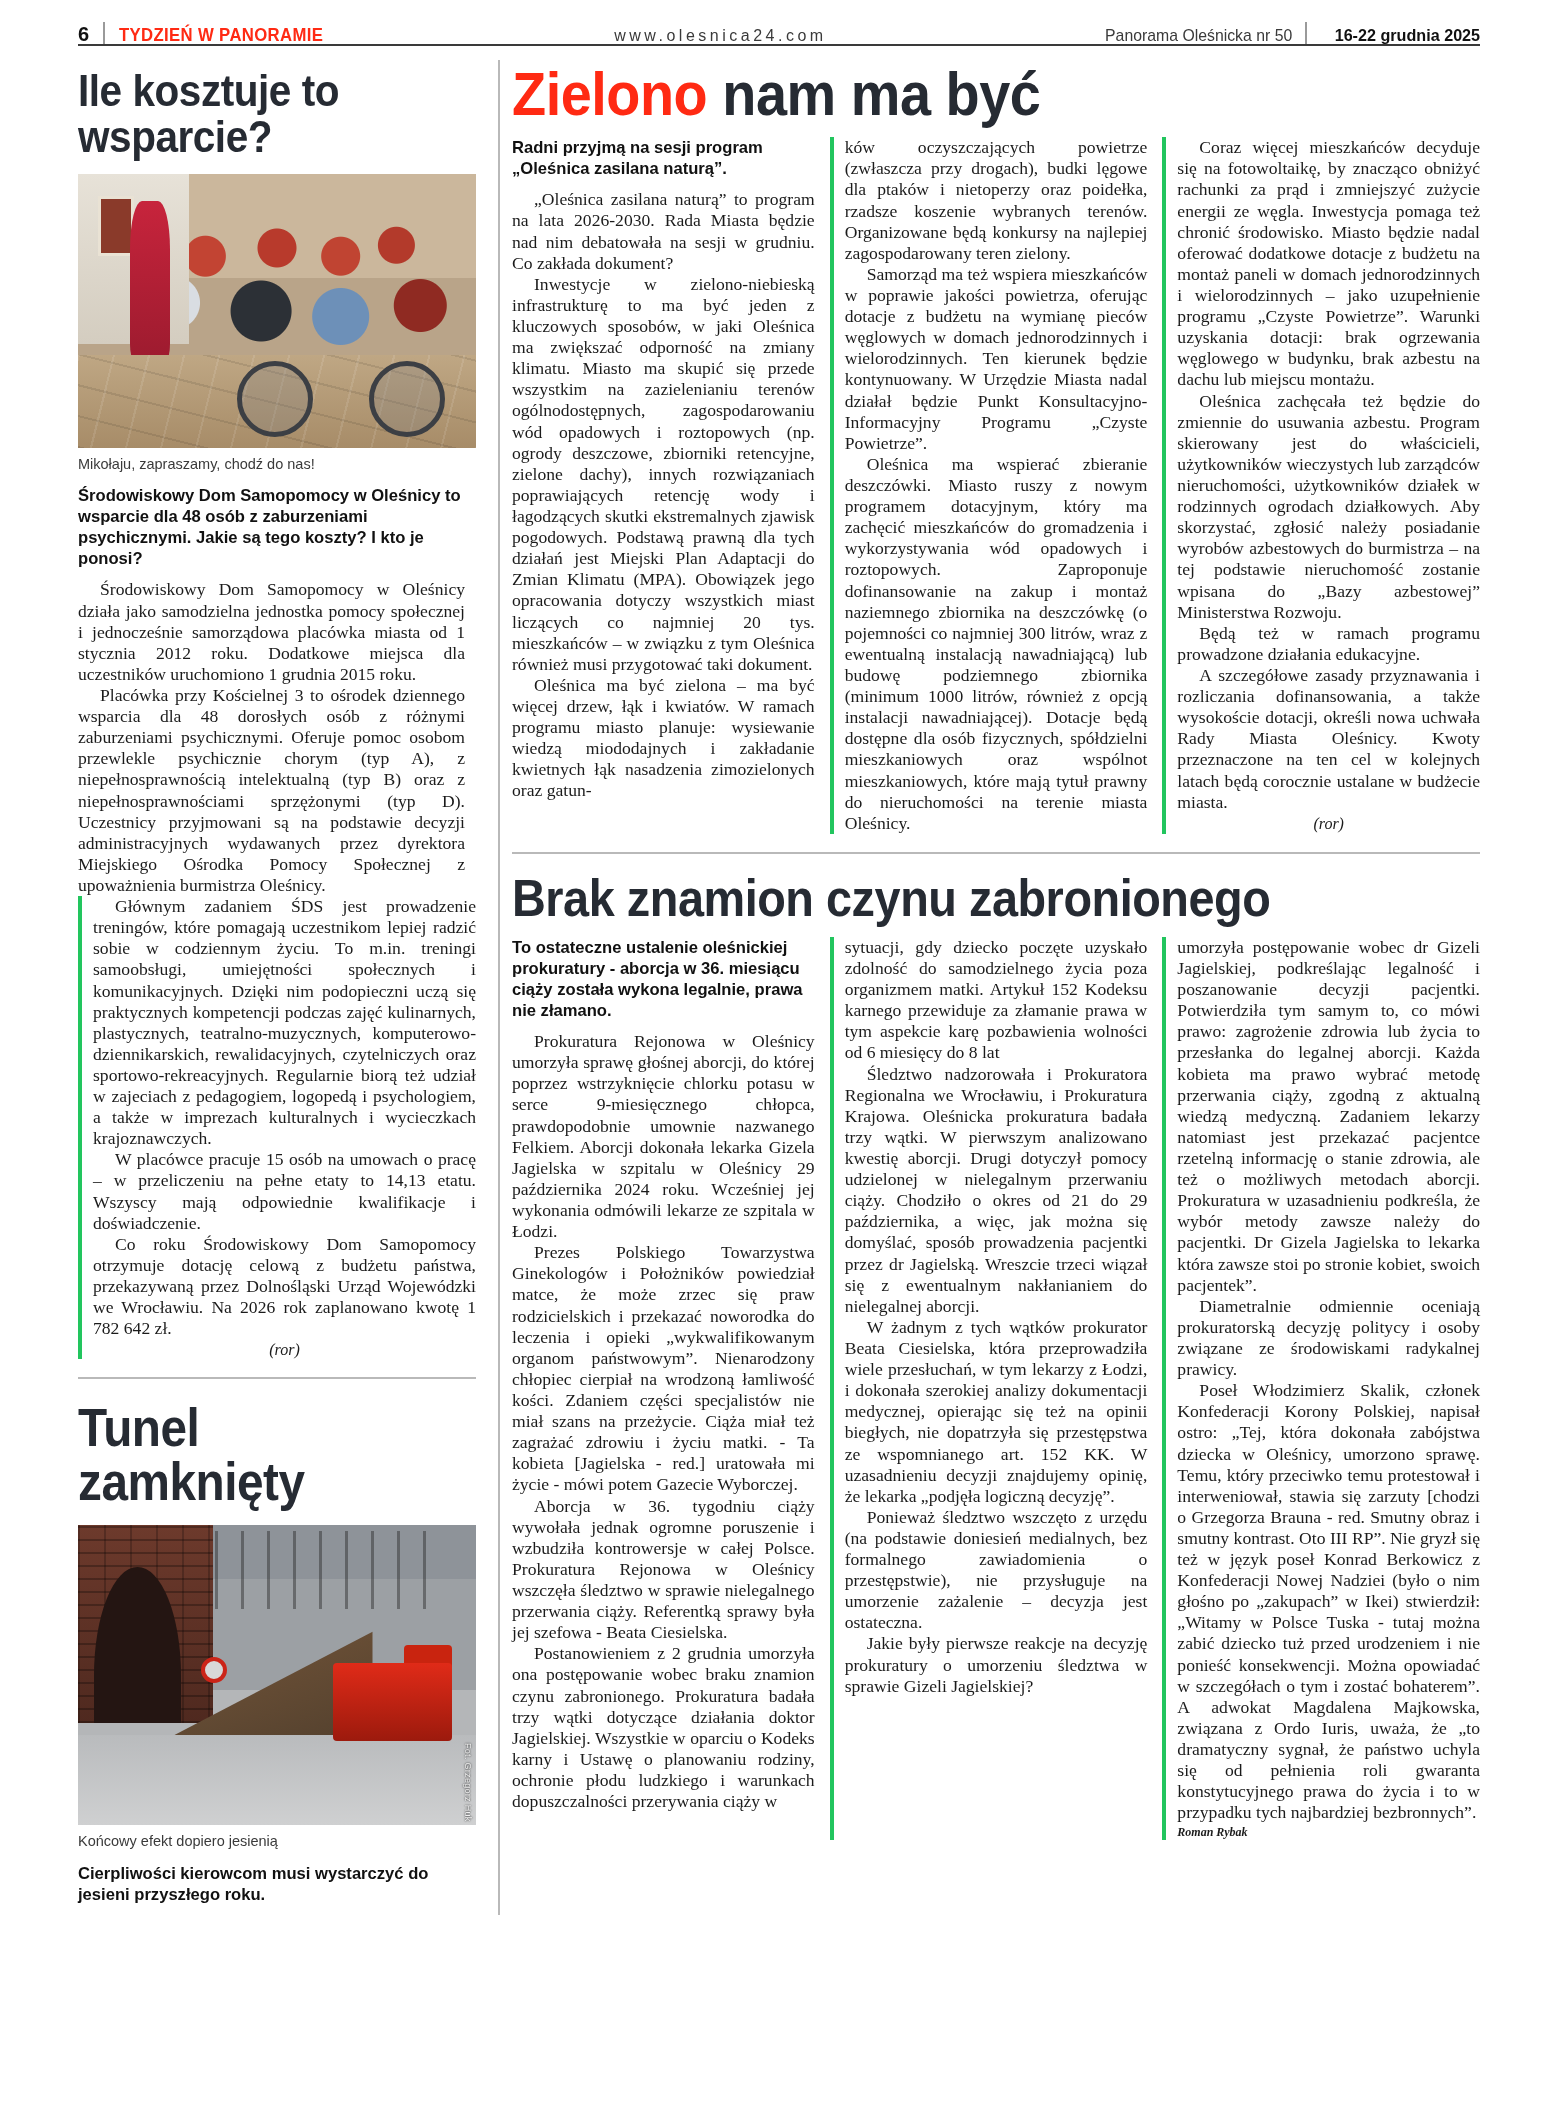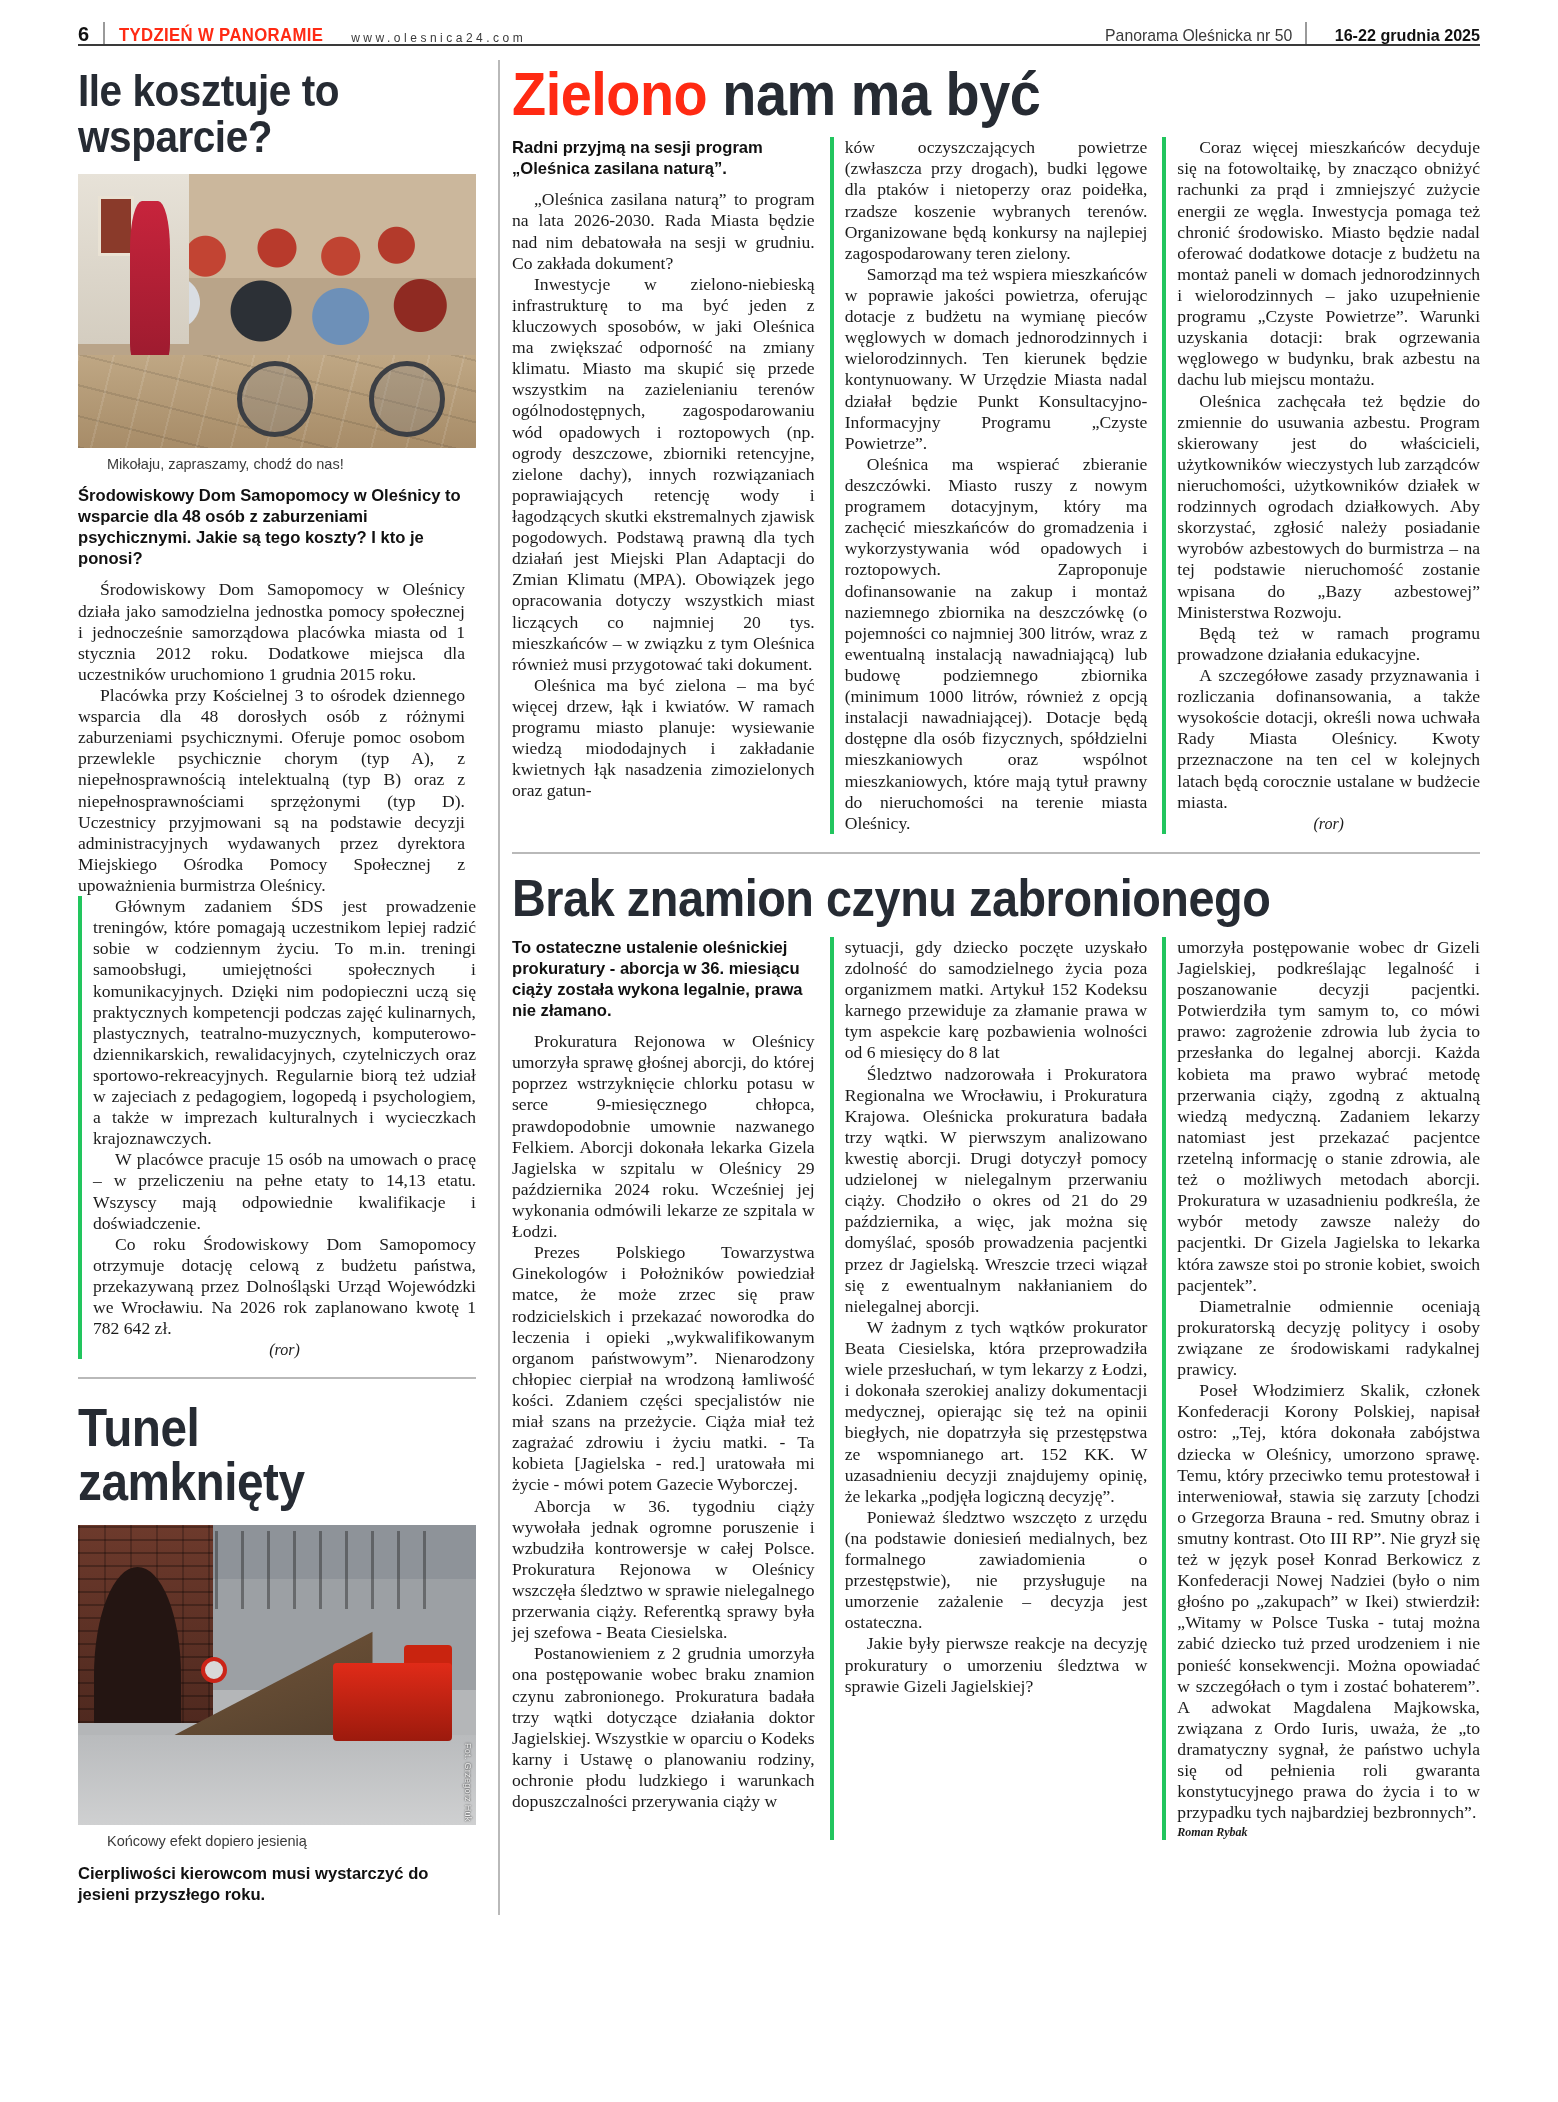--- a/index.html
+++ b/index.html
@@ -26,23 +26,23 @@
     padding-right:14px; line-height:1;
   }
   .pg-div { width:2px; height:22px; background:#9a9a9a; margin-right:14px; }
   .section-name {
     font-family:"Liberation Sans", sans-serif;
     font-weight:bold; font-size:19px; letter-spacing:.4px;
     color:#ff2a13; line-height:1;
     transform:scaleX(.88); transform-origin:left bottom;
   }
   .masthead-site {
-    flex:1; text-align:left;
-    font-family:"Liberation Sans", sans-serif;
-    font-size:12px; letter-spacing:3.5px; color:#3a3a3a;
+    flex:1; text-align:center;
+    font-family:"Liberation Sans", sans-serif;
+    font-size:16px; letter-spacing:3.5px; color:#3a3a3a;
     line-height:1;
   }
   .masthead-issue {
     font-family:"Liberation Sans", sans-serif;
     font-size:17px; color:#3a3a3a; line-height:1;
     padding-right:14px;
     transform:scaleX(.93); transform-origin:right bottom;
   }
   .masthead-div2 { width:2px; height:22px; background:#9a9a9a; margin-right:20px; }
   .masthead-date {
@@ -74,21 +74,21 @@
   .hl-red { color:#ff2a13; }
   .hl-tunel { font-size:53px; color:#ff2a13; padding:22px 0 16px 0; }
 
   
   .photo { width:100%; position:relative; overflow:hidden; background:#6d6f74; }
   .photo-1 { height:274px; }
   .photo-2 { height:300px; }
   .caption {
     font-family:"Liberation Sans", sans-serif;
     font-size:14.5px; color:#3a3a3a;
-    padding:8px 0 12px 0; line-height:1.2;margin-left:29px;
+    padding:8px 0 12px 0; line-height:1.2;
   }
   .credit {
     position:absolute; right:3px; bottom:4px;
     writing-mode:vertical-rl;
     font-family:"Liberation Sans", sans-serif;
     font-size:9px; color:#f0f0f0;
     letter-spacing:.3px; text-shadow:0 0 2px #000;
   }
 
   

